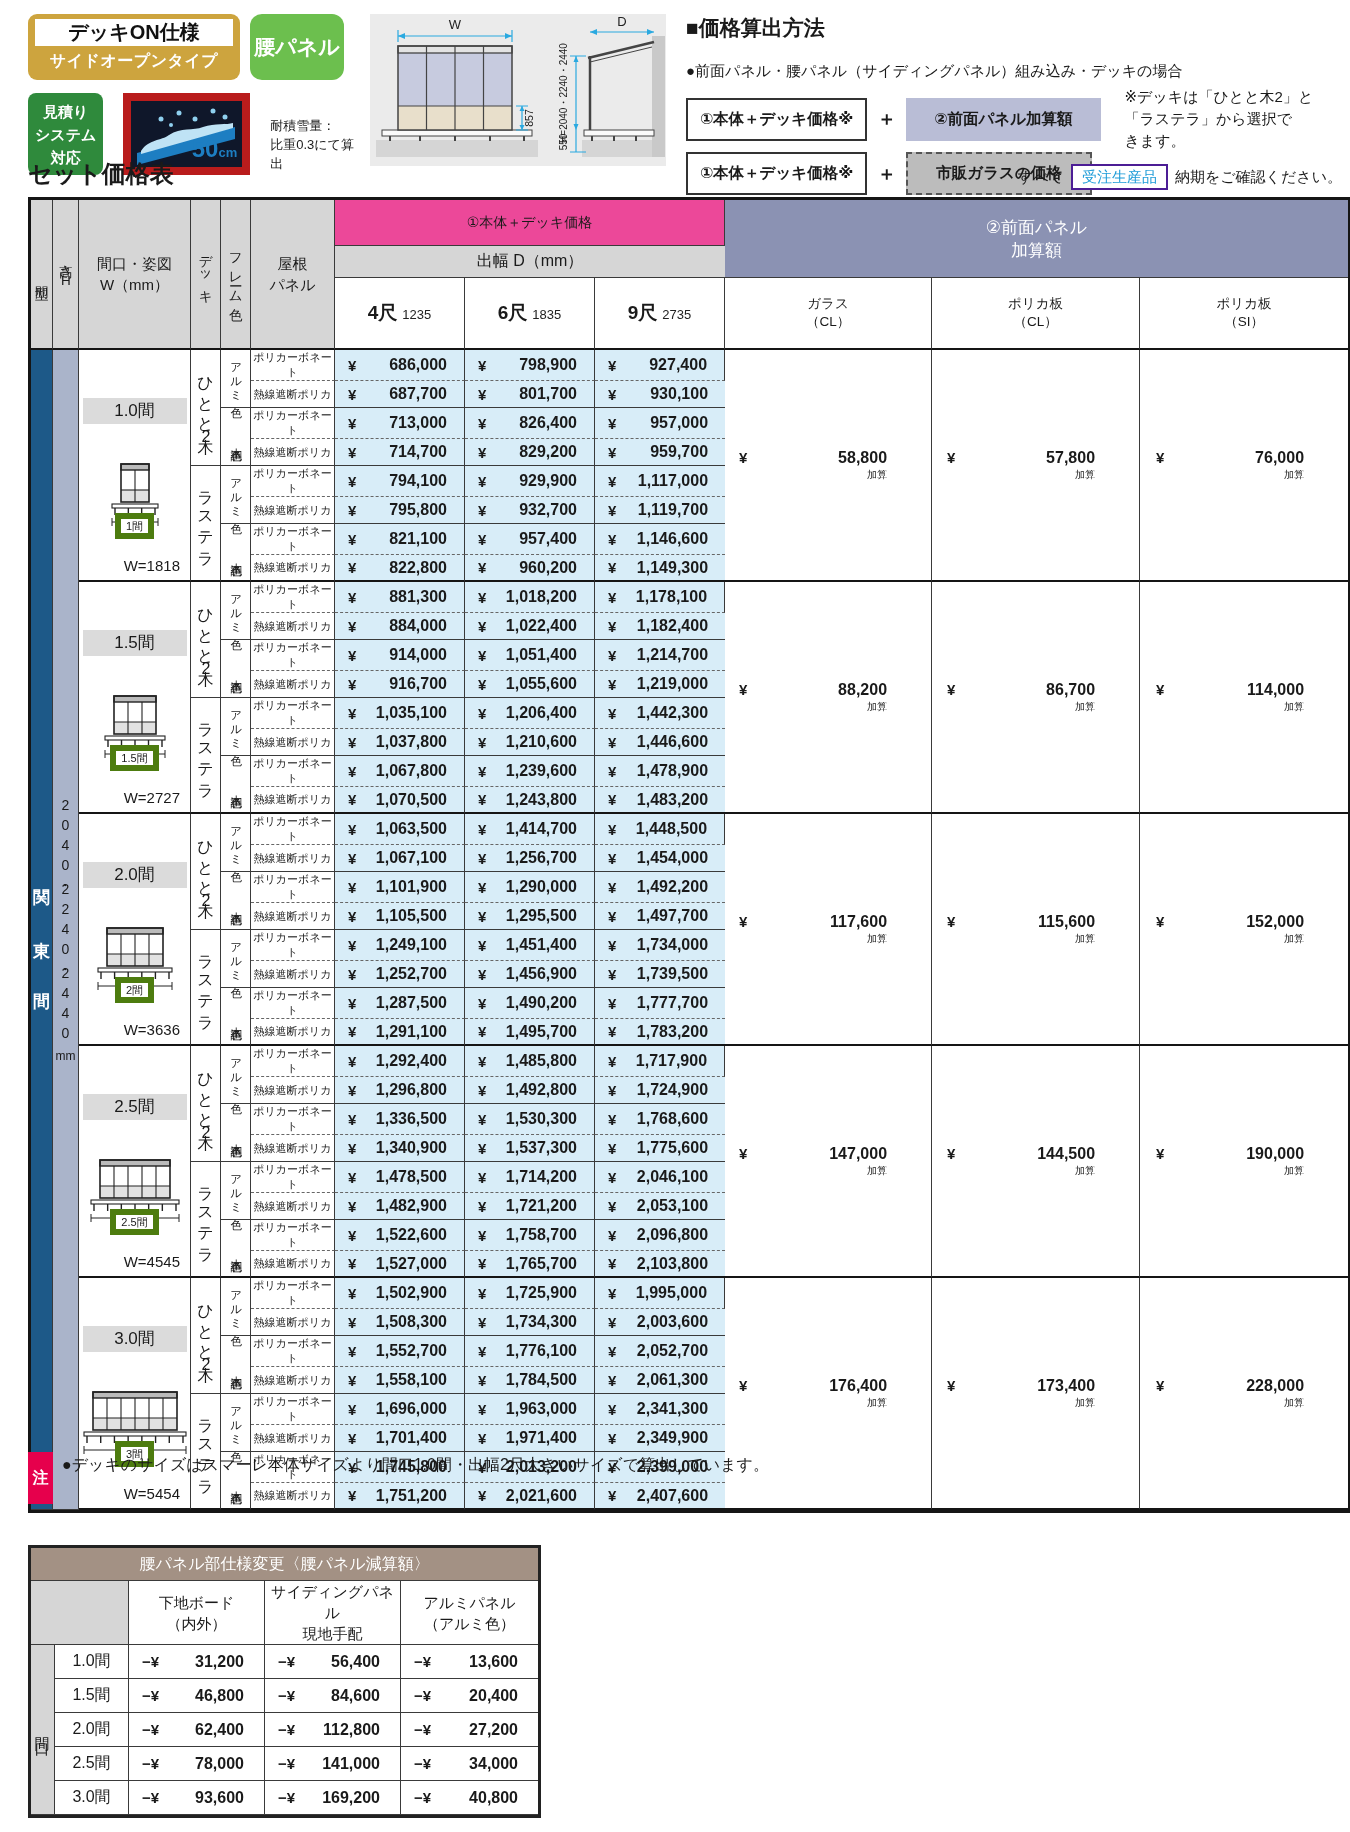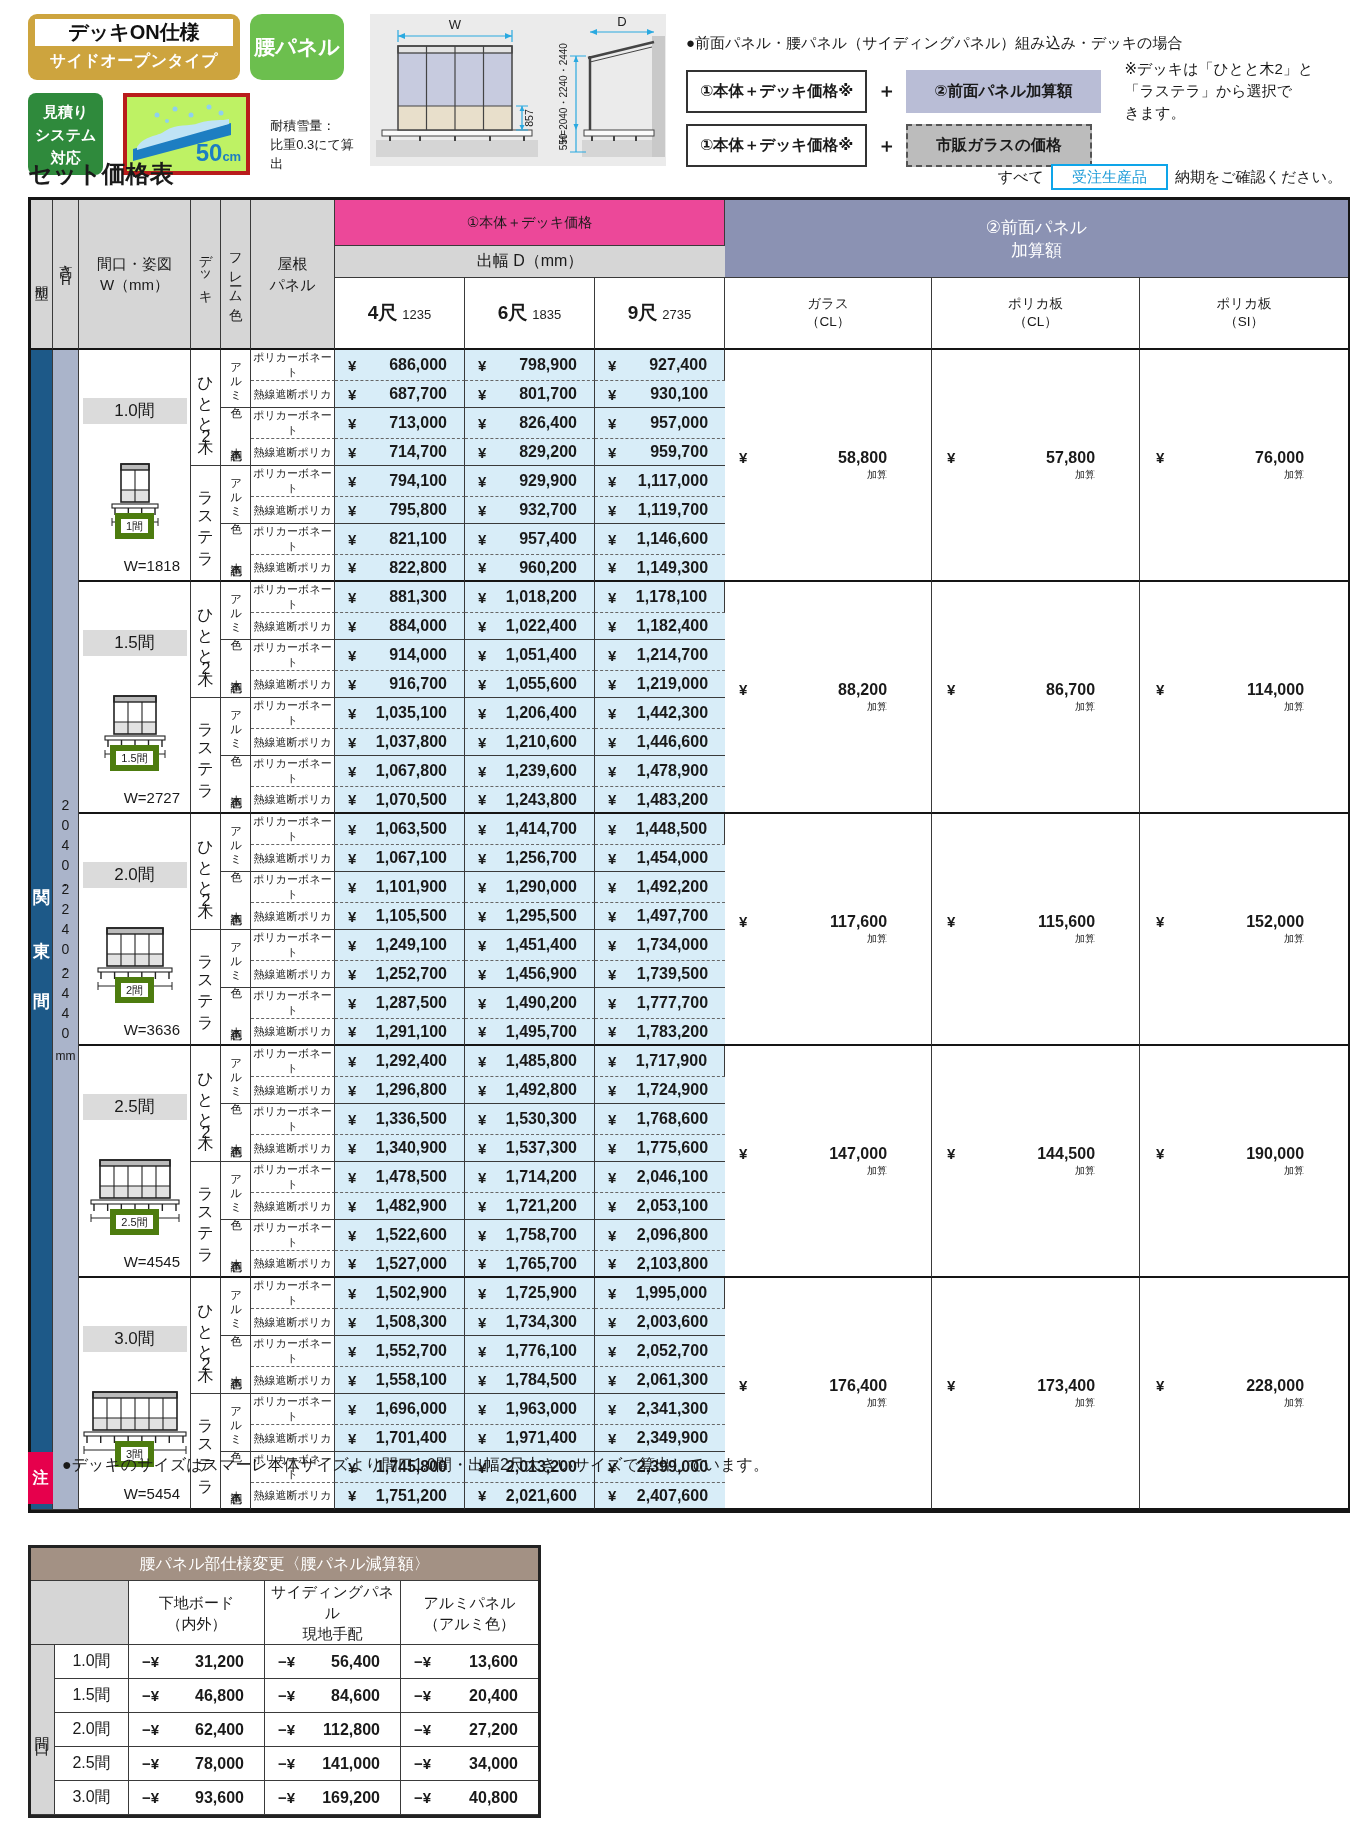--- a/index.html
+++ b/index.html
@@ -12,42 +12,42 @@
   
   .top-section { position:absolute; top:14px; left:28px; width:1314px; display:flex; }
   .badges-col { width:338px; flex:0 0 auto; }
   .badge-row1 { display:flex; gap:10px; }
   .badge-gold { width:212px; height:66px; background:#cda43e; border-radius:9px; padding:5px 7px 0; }
   .badge-gold-top { background:#fff; text-align:center; font-weight:bold; font-size:20px; line-height:27px; color:#111; }
   .badge-gold-bottom { color:#fff; font-weight:bold; font-size:16px; text-align:center; line-height:30px; letter-spacing:0.5px; }
   .badge-koshi { width:94px; height:66px; background:#6cbf4e; border-radius:12px; color:#fff; font-weight:bold; font-size:21px; display:flex; align-items:center; justify-content:center; }
   .badge-row2 { display:flex; gap:20px; margin-top:13px; align-items:flex-start; }
   .badge-mitsumori { width:76px; height:82px; background:#2f8a3c; border-radius:8px; color:#fff; font-weight:bold; font-size:15px; text-align:center; line-height:23px; display:flex; align-items:center; justify-content:center; }
-  .snow-box { width:128px; height:82px; border:4px solid #b91c1c; background:#bef264; position:relative; overflow:hidden; }
+  .snow-box { width:128px; height:82px; border:8px solid #b91c1c; background:#0f172a; position:relative; overflow:hidden; }
   .snow-value { position:absolute; right:5px; bottom:4px; color:#1d7ec2; font-weight:bold; font-size:24px; }
   .snow-value .snow-unit { font-size:13px; font-weight:bold; }
   .snow-note { font-size:13px; line-height:19px; align-self:flex-end; margin-bottom:2px; }
 
   .diagram { width:296px; height:152px; background:#ebebeb; margin-left:4px; flex:0 0 auto; }
 
   .calc { margin-left:20px; flex:1; }
   .calc-title { font-size:21px; font-weight:bold; margin-bottom:4px; }
   .calc-line { font-size:15px; margin:20px 0 5px; }
   .calc-row { display:flex; align-items:center; gap:10px; }
   .box-outline { border:2px solid #333; background:#fff; font-weight:bold; font-size:15.5px; padding:9px 12px; }
   .plus { font-size:19px; font-weight:bold; }
   .box-lavender { background:#b9bdd6; font-weight:bold; font-size:15.5px; padding:11px 28px; }
   .box-gray { background:#bcbcbc; border:2px dashed #555; font-weight:bold; font-size:15.5px; padding:9px 28px; }
   .calc-note { font-size:15px; line-height:22px; margin-left:14px; }
 
   
   .pricebar { position:absolute; top:158px; left:28px; width:1314px; display:flex; justify-content:space-between; align-items:flex-end; }
   .set-title { font-size:24px; font-weight:bold; }
   .order-note { font-size:15px; display:flex; align-items:center; }
-  .order-badge { border:2px solid #0ea5e9; color:#1e9cd8; padding:0 19px; font-size:15px; margin:0 7px; background:#fff; line-height:22px; }
+  .order-badge { border:2px solid #4c1d95; color:#1e9cd8; padding:0 9px; font-size:15px; margin:0 7px; background:#fff; line-height:22px; }
 
   
   table.main-table { position:absolute; top:197px; left:28px; width:1317px; border:3px solid #151515; border-spacing:0; table-layout:fixed; }
   .main-table th, .main-table td { border-right:1px solid #3a3a3a; border-bottom:1px solid #3a3a3a; text-align:center; vertical-align:middle; padding:0; }
   .main-table th:last-child, .main-table td:last-child { border-right:none; }
   .main-table th { font-weight:normal; }
   .th-gray { background:#d6d6d6; font-size:14px; }
   .hd-deep { border-bottom-width:2.5px !important; border-bottom-color:#151515 !important; }
   .th-pricegroup { background:#ec4899; font-weight:bold; font-size:14px; height:46px; }
   .th-depth { background:#d6d6d6; font-size:16px; height:32px; }
@@ -196,20 +196,21 @@
           <path d="M206,116 l-2.5,-6 l5,0 Z" fill="#2aa9e0"></path>
         <line x1="200" y1="42" x2="216" y2="42" stroke="#2aa9e0" stroke-width="1"></line>
         <text x="197" y="79" font-size="10" fill="#222" text-anchor="middle" transform="rotate(-90 197 79)">H=2040・2240・2440</text>
         <line x1="206" y1="116" x2="206" y2="138" stroke="#2aa9e0" stroke-width="1.2"></line>
         <line x1="200" y1="138" x2="216" y2="138" stroke="#2aa9e0" stroke-width="1"></line>
         <text x="197" y="128" font-size="10" fill="#222" text-anchor="middle" transform="rotate(-90 197 128)">550</text>
       </svg>
     </div>
 
     <div class="calc">
+      <div class="calc-title">■価格算出方法</div>
       <div class="calc-line">●前面パネル・腰パネル（サイディングパネル）組み込み・デッキの場合</div>
       <div class="calc-row">
         <div class="box-outline">①本体＋デッキ価格※</div>
         <div class="plus">＋</div>
         <div class="box-lavender">②前面パネル加算額</div>
         <div class="calc-note pre">※デッキは「ひとと木2」と
 「ラステラ」から選択で
 きます。</div>
       </div>
       <div class="calc-row">

